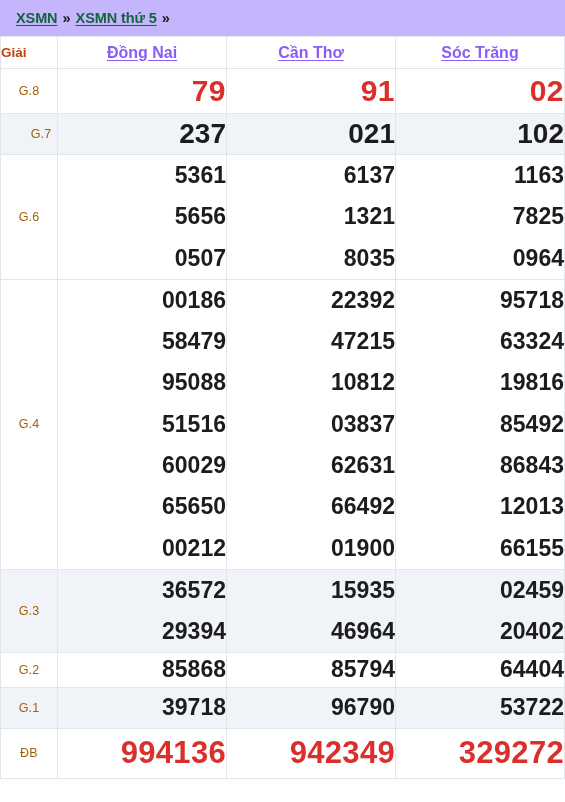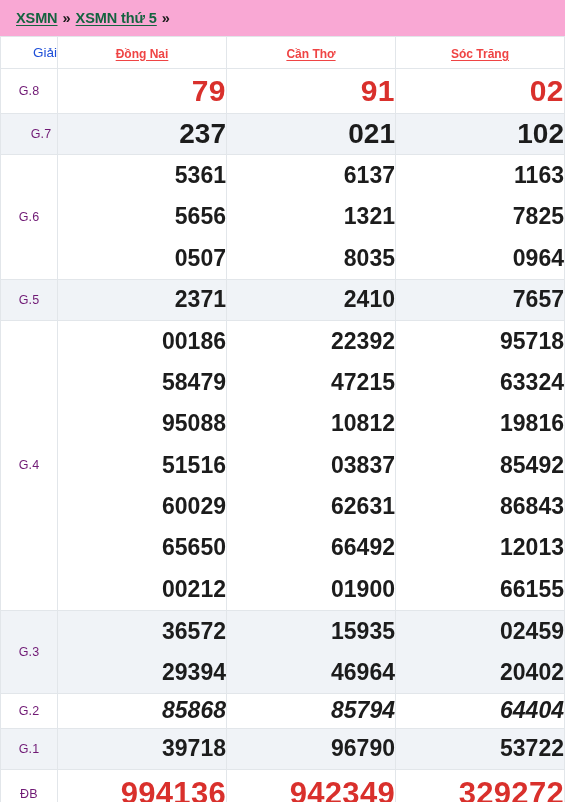--- a/index.html
+++ b/index.html
@@ -11,21 +11,21 @@
   body {
     width: 565px;
     height: 802px;
     font-family: "Liberation Sans", "DejaVu Sans", sans-serif;
     overflow: hidden;
   }
 
   
   .breadcrumb-bar {
     height: 36px;
-    background: #f9a8d4;
+    background: #c4b5fd;
     display: flex;
     align-items: center;
     padding: 0 0 0 16px;
     white-space: nowrap;
   }
   .crumb-link {
     color: #14633f;
     font-size: 14.5px;
     font-weight: 700;
     text-decoration: underline;
@@ -58,40 +58,40 @@
   .result-table tr td { background: #ffffff; }
 
   
   .head-row th {
     height: 32px;
     background: #ffffff;
     border-top: 1px solid #e2e6ea;
     border-bottom: 1px solid #e2e6ea;
   }
   .th-label {
-    color: #1d4ed8;
+    color: #c2410c;
     font-size: 13.5px;
-    font-weight: 400;
-    text-align: right;
+    font-weight: 700;
+    text-align: left;
   }
   .th-prov {
     text-align: center;
   }
   .prov-link {
-    color: #ef4444;
-    font-size: 12px;
+    color: #8b5cf6;
+    font-size: 16px;
     font-weight: 700;
     text-decoration: underline;
     text-underline-offset: 2px;
   }
 
   
   .grade-cell {
     text-align: center;
-    color: #701a75;
+    color: #a16207;
     font-size: 12.5px;
     font-weight: 400;
     letter-spacing: 0.2px;
   }
 
   
   .num-cell {
     text-align: right;
     padding-right: 6px;
     color: #1c1c1c;
@@ -116,21 +116,21 @@
   .r-g5 td { height: 41px; }
   .r-g5 .num-cell { font-size: 23px; }
 
   .r-g4 td { height: 289px; }
   .r-g4 .num-cell { font-size: 23px; line-height: 41.3px; }
 
   .r-g3 td { height: 82px; }
   .r-g3 .num-cell { font-size: 23px; line-height: 41px; }
 
   .r-g2 td { height: 35px; margin-top: 39px; }
-  .r-g2 .num-cell { font-size: 23px; font-style: italic; }
+  .r-g2 .num-cell { font-size: 23px; }
 
   .r-g1 td { height: 41px; }
   .r-g1 .num-cell { font-size: 23px; }
 
   .r-db td { height: 50px; }
   .r-db .num-cell { font-size: 31px; color: #d9302c; letter-spacing: 0.3px; }
 </style>
 </head>
 <body>
 
@@ -198,32 +198,20 @@
           <span class="num-line">6137</span>
           <span class="num-line">1321</span>
           <span class="num-line">8035</span>
         </td>
       <td class="num-cell">
           <span class="num-line">1163</span>
           <span class="num-line">7825</span>
           <span class="num-line">0964</span>
         </td>
     </tr>
-    <tr class="r-g5 alt">
-      <td class="grade-cell">G.5</td>
-      <td class="num-cell">
-          <span class="num-line">2371</span>
-        </td>
-      <td class="num-cell">
-          <span class="num-line">2410</span>
-        </td>
-      <td class="num-cell">
-          <span class="num-line">7657</span>
-        </td>
-    </tr>
     <tr class="r-g4">
       <td class="grade-cell">G.4</td>
       <td class="num-cell">
           <span class="num-line">00186</span>
           <span class="num-line">58479</span>
           <span class="num-line">95088</span>
           <span class="num-line">51516</span>
           <span class="num-line">60029</span>
           <span class="num-line">65650</span>
           <span class="num-line">00212</span>

